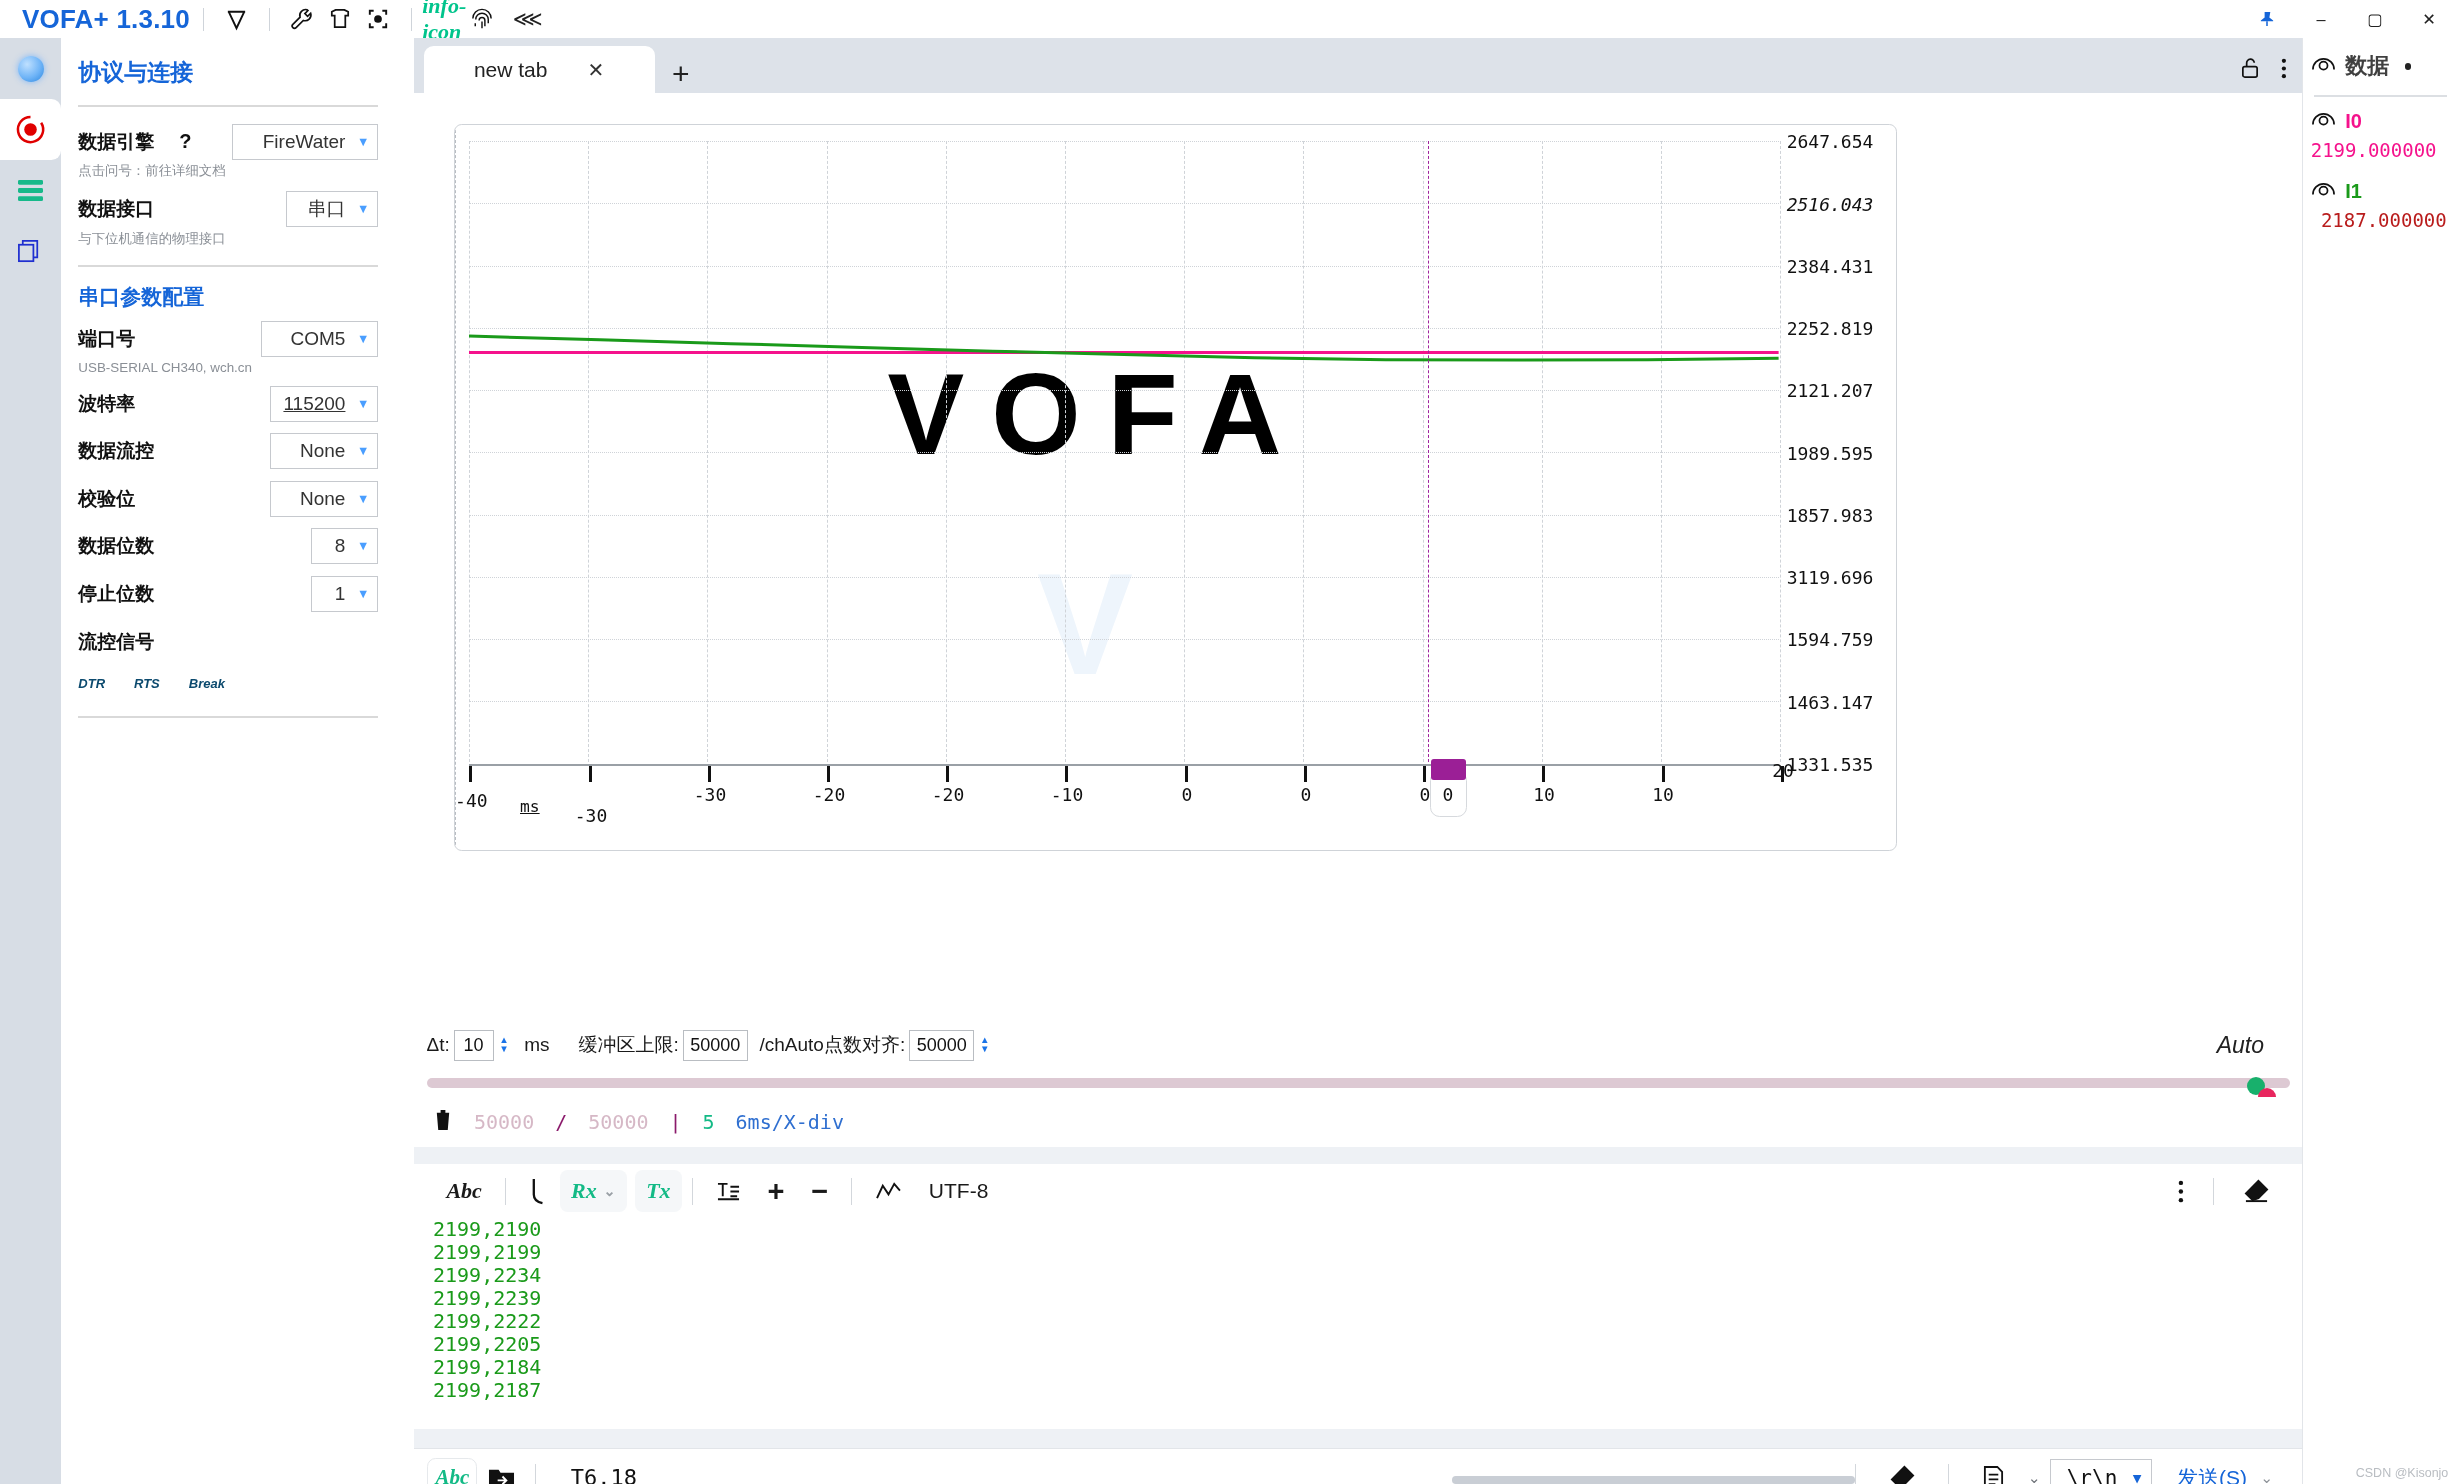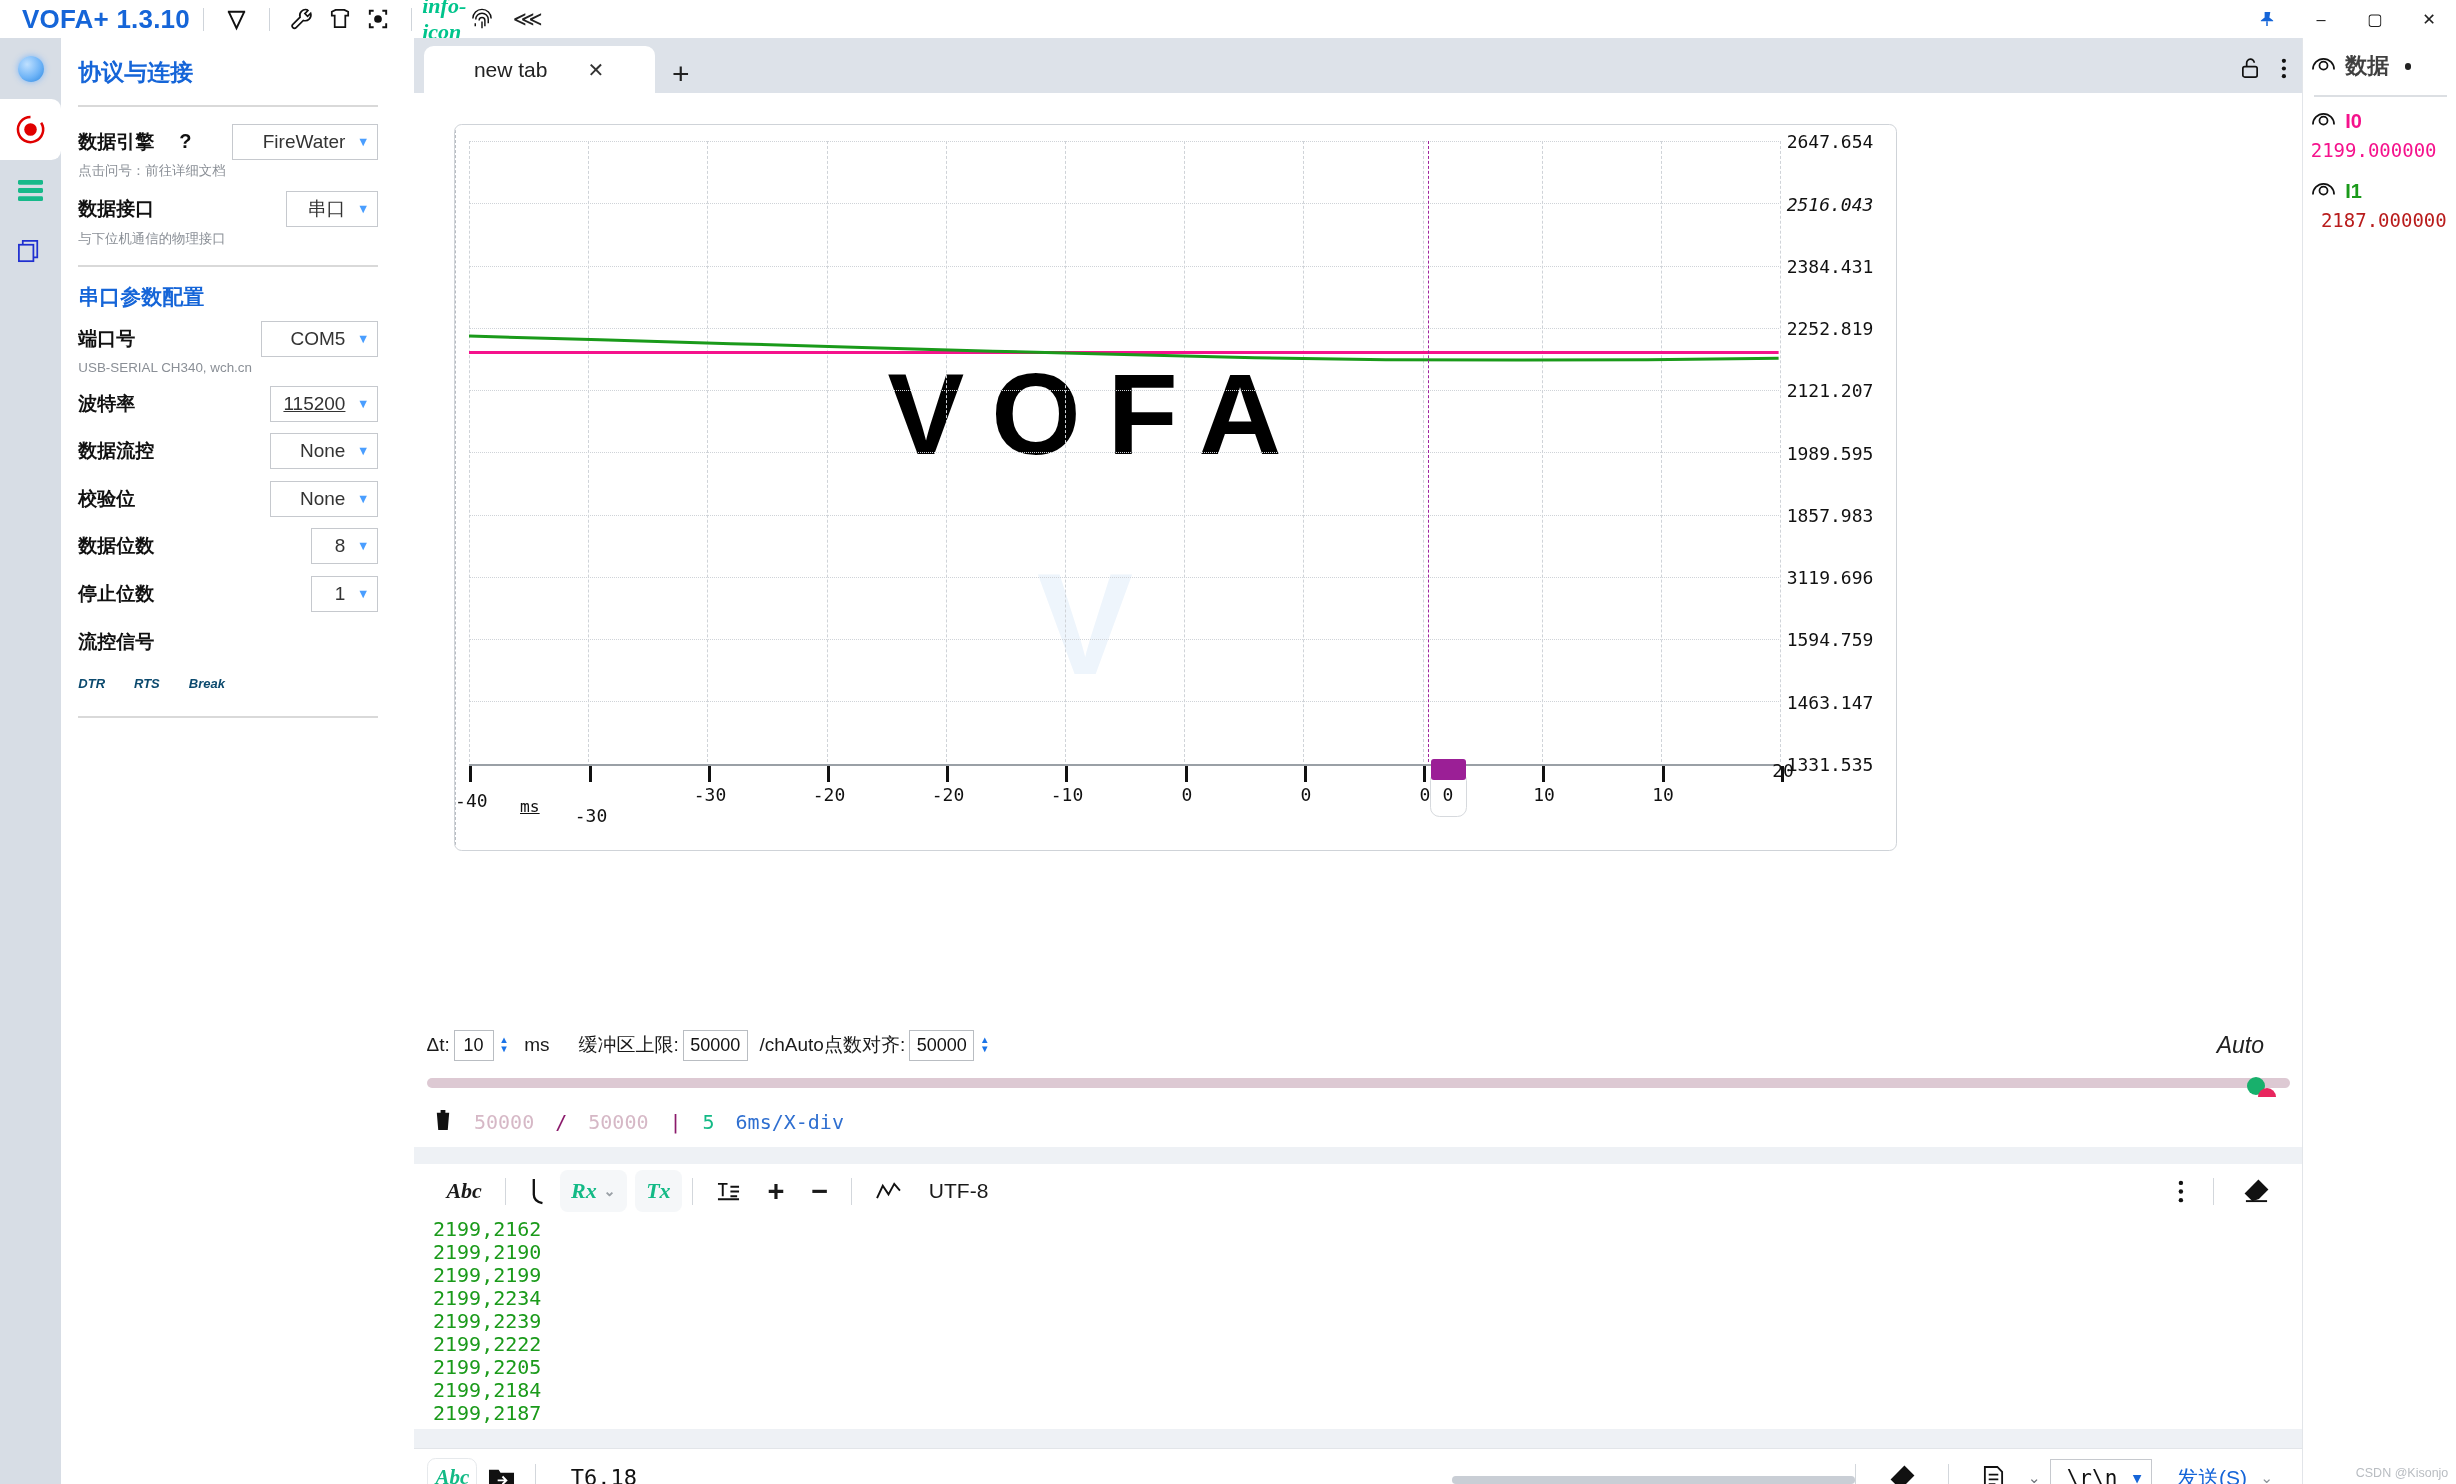--- a/index.html
+++ b/index.html
@@ -597,21 +597,20 @@
           <svg width="27" height="25" viewBox="0 0 28 26" fill="none" stroke="#111" stroke-width="2">
             <path d="M10 22 L3 15 L16 2 L25 11 L16 20z" fill="#111"></path>
               <path d="M3 23h22"></path>
             </svg>
         </div>
       </div>
     </div>
 
     <div class="console">
       <div id="console-lines">
-          <div class="cline">2199,2162</div>
           <div class="cline">2199,2190</div>
           <div class="cline">2199,2199</div>
           <div class="cline">2199,2234</div>
           <div class="cline">2199,2239</div>
           <div class="cline">2199,2222</div>
           <div class="cline">2199,2205</div>
           <div class="cline">2199,2184</div>
           <div class="cline">2199,2187</div>
         </div>
     </div>

